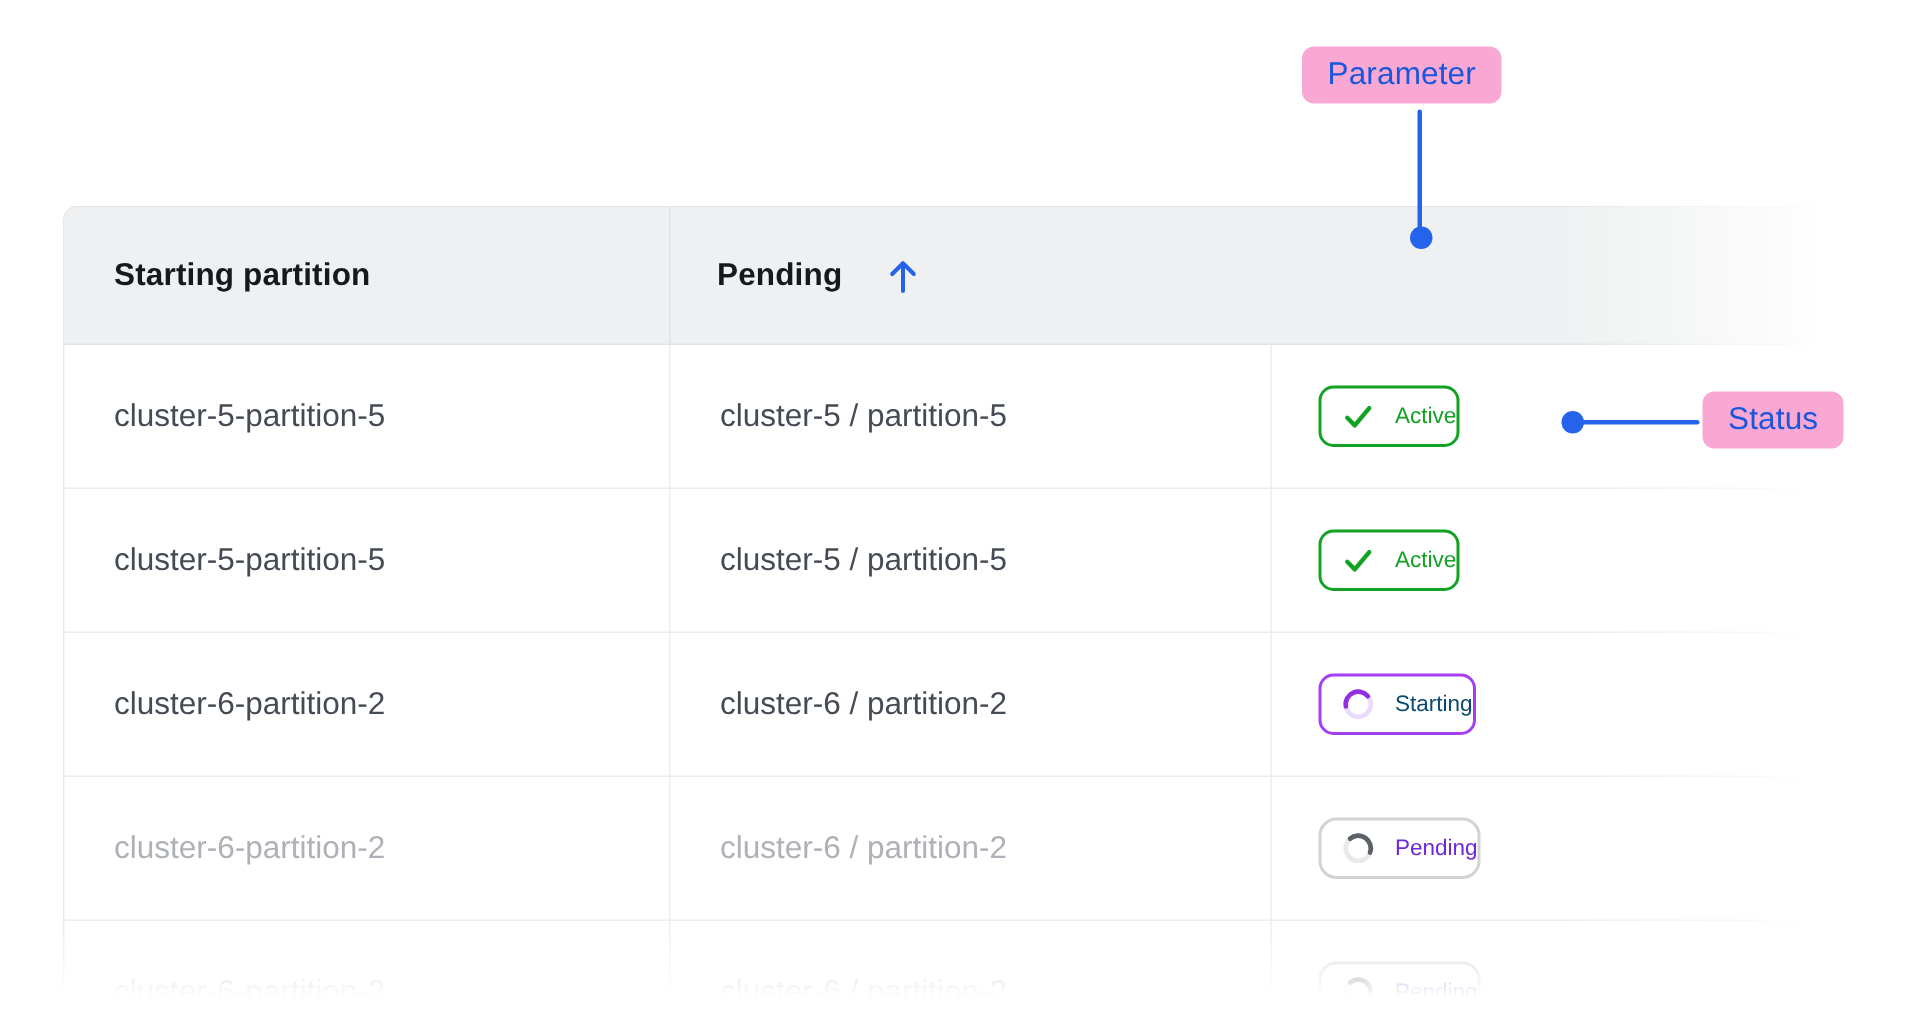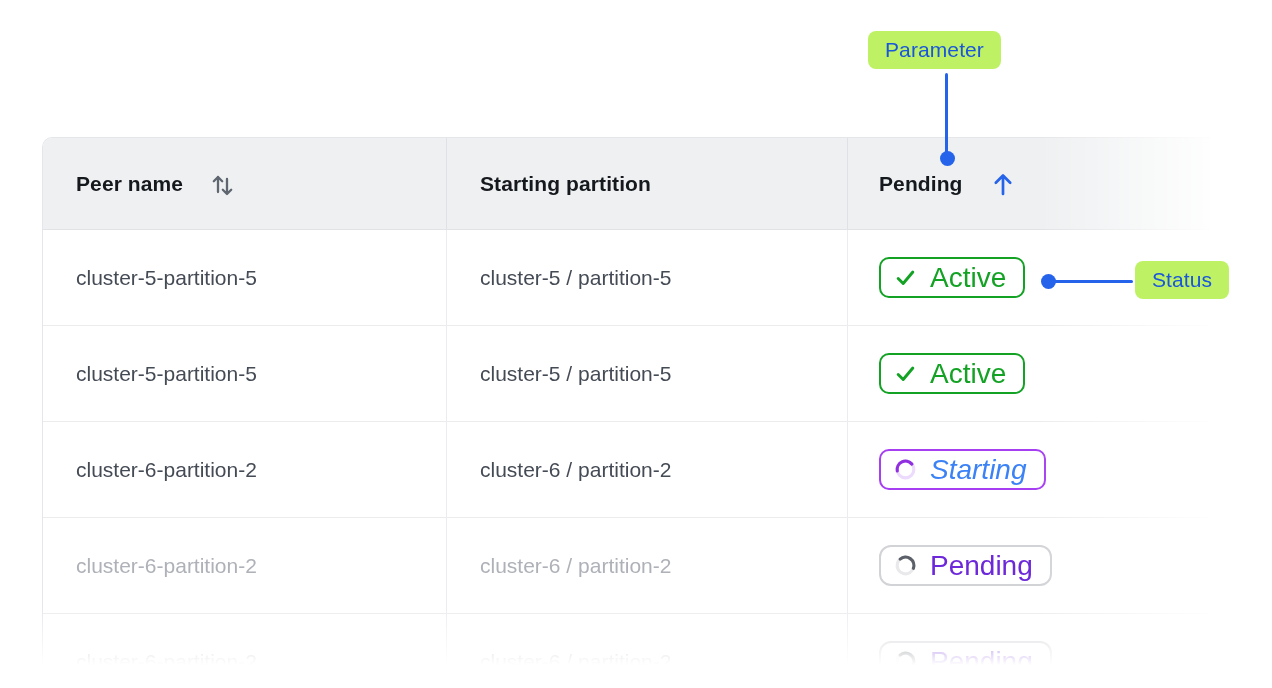--- a/index.html
+++ b/index.html
@@ -64,36 +64,36 @@
   .td-divider { border-right: 1px solid #ececef; }
   .td.td-status { padding-left: 31px; }
   .tr.faded .cell-text { color: #aeb1b7; }
 
   
   .badge {
     display: inline-flex;
     align-items: center;
     gap: 13px;
     height: 41px;
-    padding: 0 17px 0 13px;
+    padding: 0 0 0 13px;
     border: 2px solid;
     border-radius: 10px;
     background: #ffffff;
-    font-size: 28px;
+    font-size: 15px;
     font-weight: 500;
   }
   .badge svg { flex: none; display: block; }
   .badge .ring { fill: none; stroke-width: 3; }
   .badge .arc  { fill: none; stroke-width: 3; stroke-linecap: round; }
   .badge .check-path { fill: none; stroke-width: 2.8; stroke-linecap: round; stroke-linejoin: round; }
 
   .badge.active   { border-color: #13a224; color: #13a224; }
   .badge.active .check-path { stroke: #13a224; }
 
-  .badge.starting { border-color: #a63ef2; color: #3b82f6; font-style: italic; }
+  .badge.starting { border-color: #a63ef2; color: #0c4a6e; }
   .badge.starting .ring { stroke: #ecdbfc; }
   .badge.starting .arc  { stroke: #8f2fe0; }
 
   .badge.pending  { border-color: #d2d3d7; color: #6d28d9; border-radius: 12px; }
   .badge.pending .ring { stroke: #e9e9eb; }
   .badge.pending .arc  { stroke: #5c6068; }
   .badge.pending .spinner-icon { transform: rotate(60deg); }
 
   
   .fade-right {
@@ -115,21 +115,21 @@
 
   
   .annotation { position: absolute; z-index: 10; }
   .pill {
     display: inline-flex;
     align-items: center;
     justify-content: center;
     height: 38px;
     padding: 0 17px;
     border-radius: 8px;
-    background: #bef264;
+    background: #f9a8d4;
     color: #1a56db;
     font-size: 21px;
     font-weight: 500;
     letter-spacing: 0.1px;
   }
   .connector-v {
     position: absolute;
     left: 945px; top: 73px;
     width: 3px; height: 80px;
     background: #2563eb;
@@ -157,27 +157,20 @@
   .pill-value     { left: 1135px; top: 261px; }
 </style>
 </head>
 <body>
 
 <div class="canvas">
 
   <div class="table">
     <div class="thead">
       <div class="th th-divider">
-        <span>Peer name</span>
-        <svg class="sort-icon" width="27" height="30" viewBox="0 0 27 30" fill="none">
-          <path d="M9 23 V8 M4.8 12.2 L9 8 L13.2 12.2" stroke="#5f6670" stroke-width="2.3" stroke-linecap="round" stroke-linejoin="round"></path>
-          <path d="M18 10 V25 M13.8 20.8 L18 25 L22.2 20.8" stroke="#5f6670" stroke-width="2.3" stroke-linecap="round" stroke-linejoin="round"></path>
-        </svg>
-      </div>
-      <div class="th th-divider">
         <span>Starting partition</span>
       </div>
       <div class="th col-status">
         <span>Pending</span>
         <svg class="asc-icon" width="24" height="26" viewBox="0 0 24 26" fill="none">
           <path d="M12 23 V4.5 M4.8 11.7 L12 4.5 L19.2 11.7" stroke="#2563eb" stroke-width="2.7" stroke-linecap="round" stroke-linejoin="round"></path>
         </svg>
       </div>
     </div>
     <div class="tbody" id="tbody">

